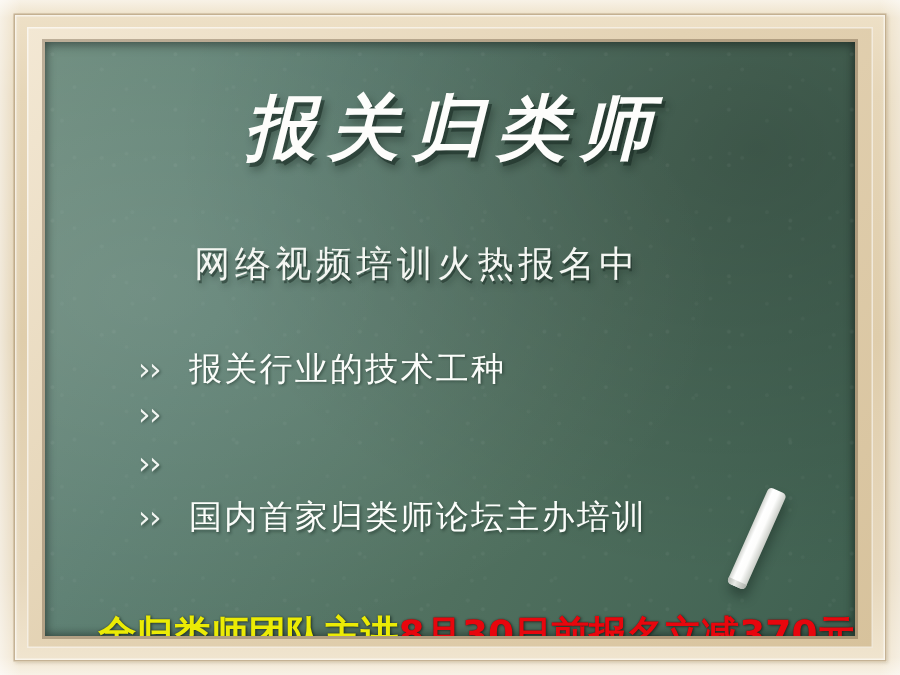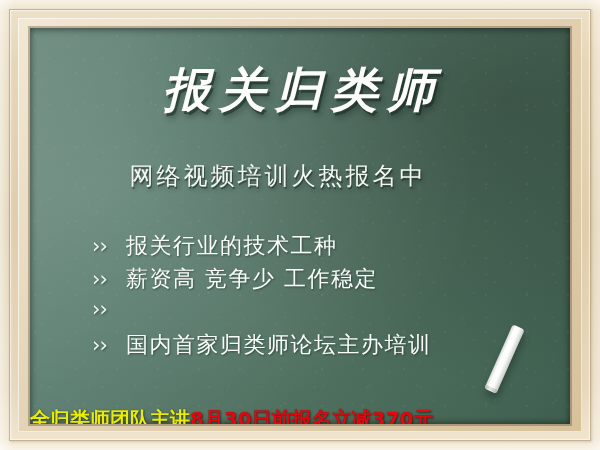--- a/index.html
+++ b/index.html
@@ -57,21 +57,21 @@
       radial-gradient(circle at 81% 73%, rgba(255,255,255,.11) 0 1px, transparent 1.6px),
       radial-gradient(circle at 24% 86%, rgba(255,255,255,.10) 0 1px, transparent 1.6px),
       radial-gradient(circle at 92% 48%, rgba(255,255,255,.10) 0 1px, transparent 1.6px);
     background-size:41px 37px,53px 47px,61px 59px,67px 43px,47px 61px,73px 53px;
   }
 
   
   #headline{
     position:absolute; left:58px; top:38px; width:430px;
     text-align:center;
-    font-family:Liberation Sans, sans-serif;
+    font-family:Liberation Mono, monospace;
     font-style:italic; font-weight:700;
     font-size:47px; line-height:1.02; letter-spacing:9px;
     color:#fdfdfb;
     text-shadow: 2px 3px 0 rgba(22,40,32,.55), 3px 5px 6px rgba(10,22,16,.40);
     white-space:nowrap;
   }
   #subhead{
     position:absolute; left:0; right:44px; top:132px;
     text-align:center;
     font-family:"DejaVu Serif","Liberation Serif",serif;
@@ -107,23 +107,23 @@
   }
   #chalk::after{
     content:""; position:absolute; left:0; right:0; bottom:0; height:4px;
     border-radius:0 0 3px 3px;
     background:linear-gradient(90deg,#b4b8b2,#e9ebe6 40%,#aeb2ac);
   }
 
   
   #promo{
     position:absolute; left:0; right:0; top:378px;
-    text-align:left; white-space:nowrap;
+    text-align:right; white-space:nowrap;
     font-family:"DejaVu Sans","Liberation Sans",sans-serif;
-    font-weight:700; font-size:20px; letter-spacing:0px;
+    font-weight:700; font-size:25px; letter-spacing:0px;
   }
   #promo .yellow{
     color:#ebeb05;
     text-shadow:1px 1px 2px rgba(10,24,18,.55), 0 0 1px rgba(10,24,18,.6);
   }
   #promo .red{
     color:#e8060d;
     text-shadow:1px 1px 2px rgba(10,24,18,.55), 0 0 1px rgba(40,0,0,.55);
   }
 </style>
@@ -145,21 +145,20 @@
 
     <div id="bullets">
 
       <div class="bullet-row">
         <span class="chev">››</span>
         <span class="bullet-text">报关行业的技术工种</span>
       </div>
 
       <div class="bullet-row">
         <span class="chev">››</span>
-        <span class="bullet-text">薪资高  竞争少  工作稳定</span>
       </div>
 
       <div class="bullet-row">
         <span class="chev">››</span>
       </div>
 
       <div class="bullet-row">
         <span class="chev">››</span>
         <span class="bullet-text">国内首家归类师论坛主办培训</span>
       </div>

